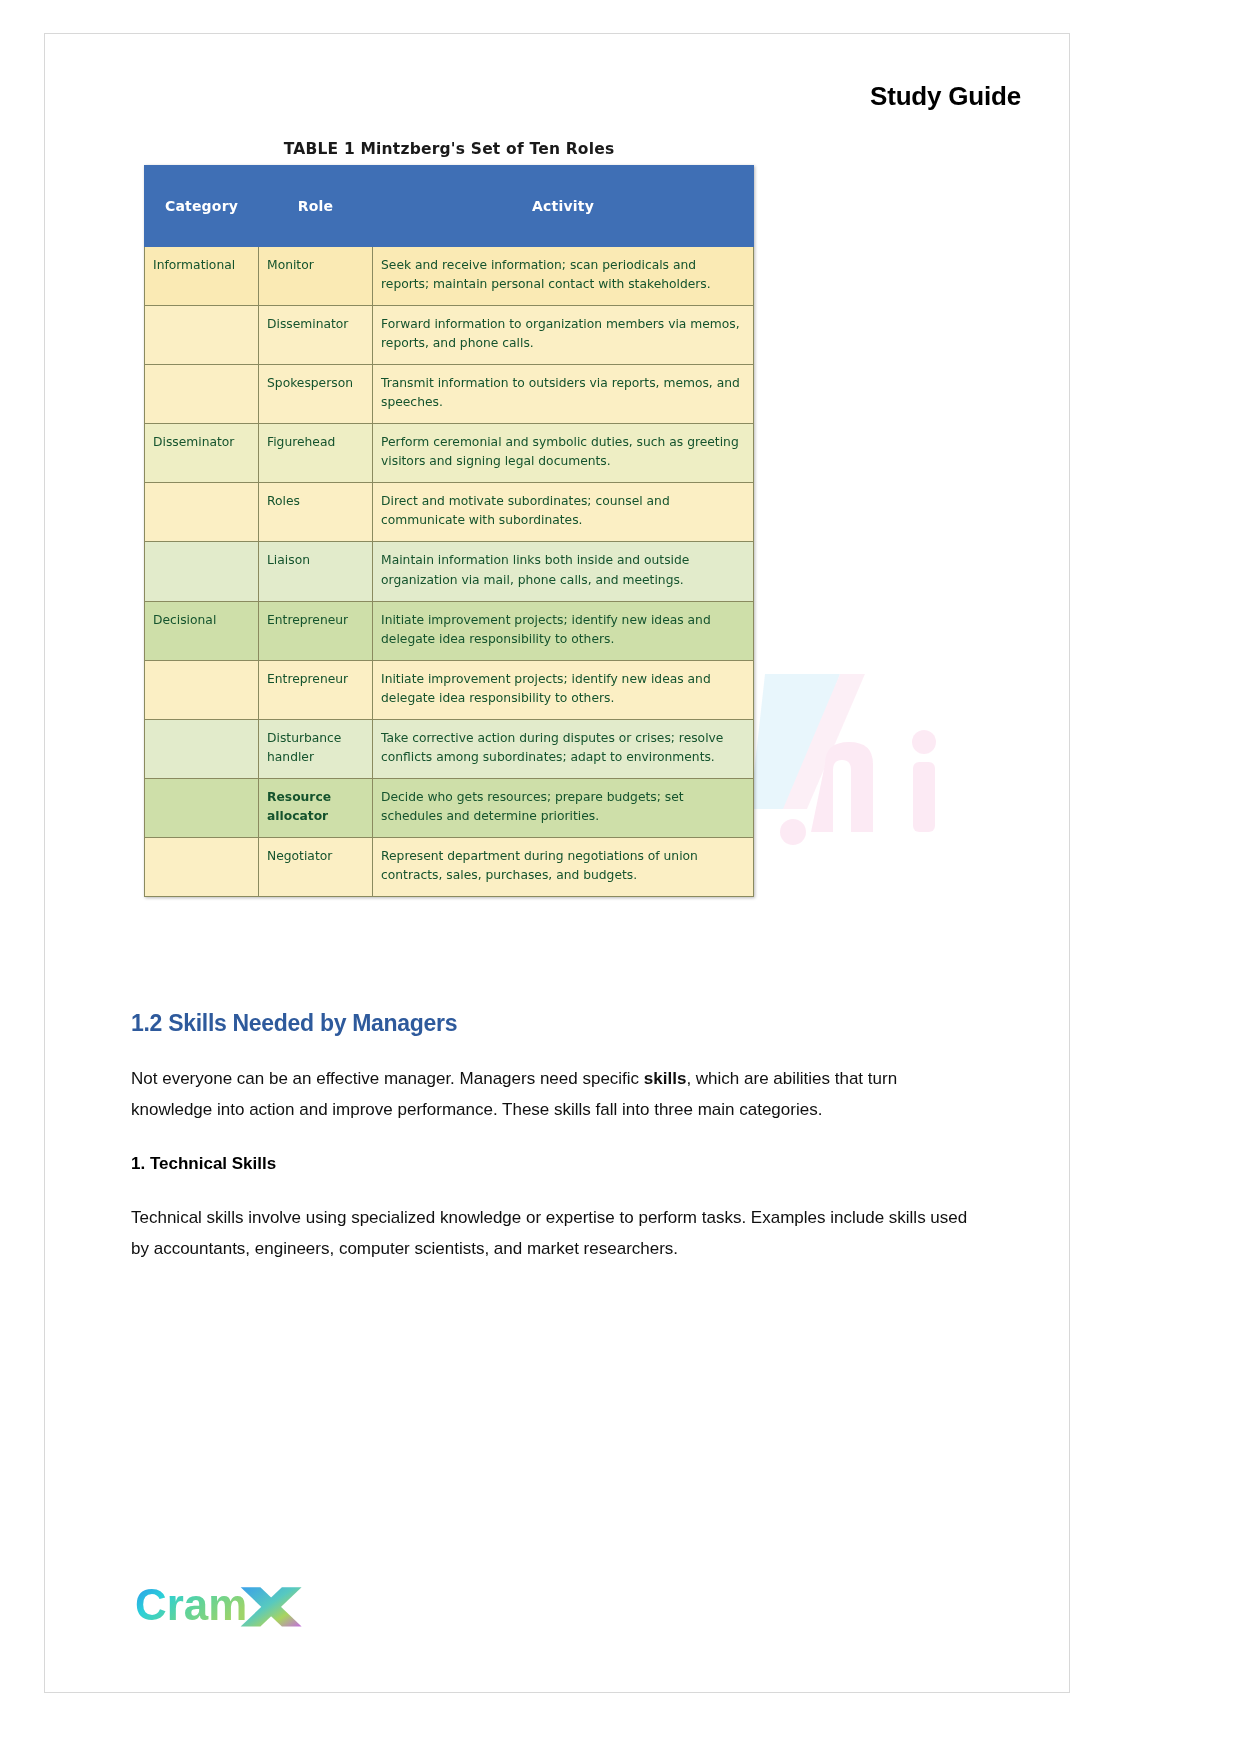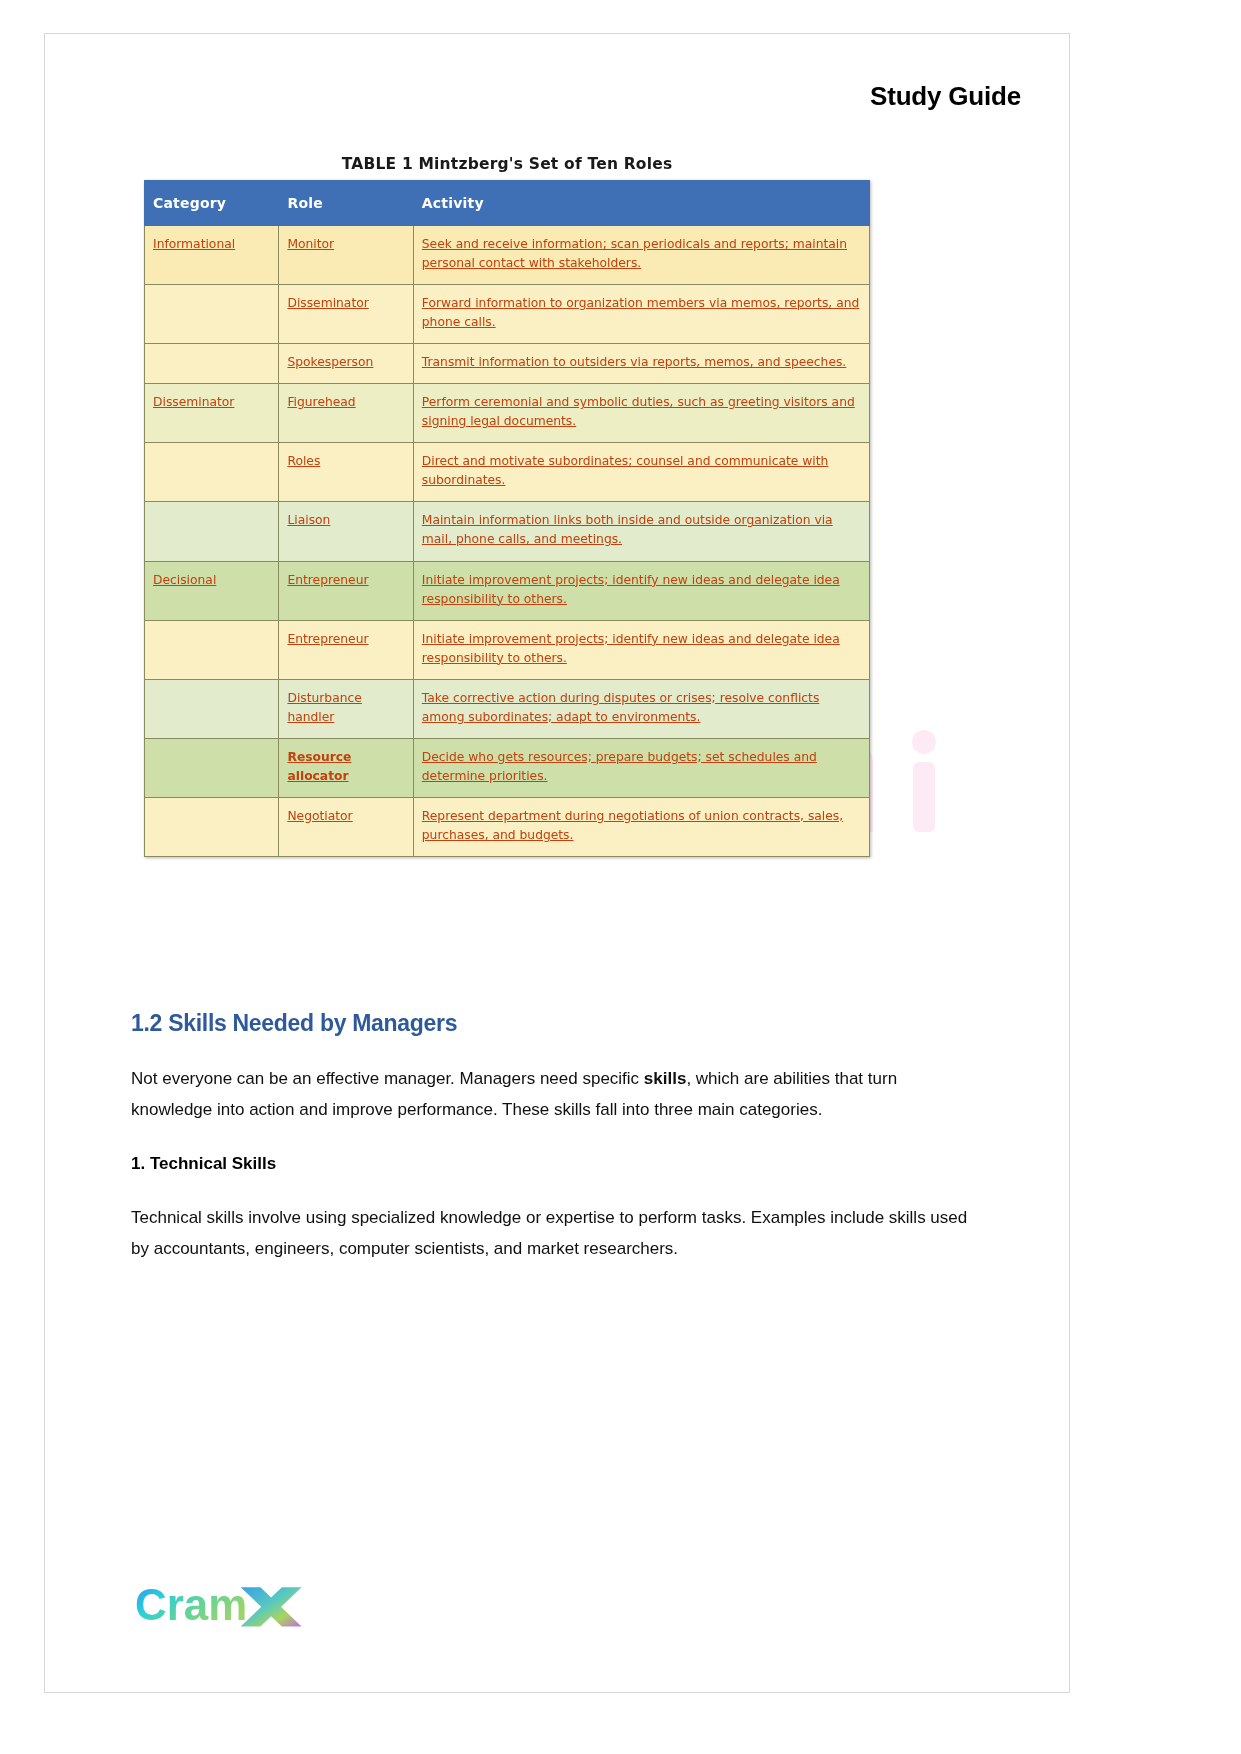--- a/index.html
+++ b/index.html
@@ -49,22 +49,22 @@
     width: 240px;
     height: 230px;
     pointer-events: none;
     opacity: 0.55;
   }
 
   
   .figure {
     position: absolute;
     left: 99px;
-    top: 121px;
-    width: 726px;
+    top: 106px;
+    width: 610px;
   }
   .figure-caption {
     text-align: center;
     font-size: 15.5px;
     font-weight: bold;
     color: #1a1a1a;
     margin-bottom: 7px;
     font-family: "DejaVu Sans", sans-serif;
     letter-spacing: 0.2px;
   }
@@ -73,33 +73,32 @@
     border-collapse: collapse;
     table-layout: fixed;
     box-shadow: 1px 1px 3px rgba(0,0,0,0.28);
     font-family: "DejaVu Sans", sans-serif;
   }
   .roles-table th {
     background: #3f6fb5;
     color: #ffffff;
     font-size: 14px;
     font-weight: bold;
-    padding: 14px 8px;
-    text-align: left;
+    padding: 32px 8px;
+    text-align: center;
     border: 1px solid #3f6fb5;
     letter-spacing: 0.2px;
   }
   .roles-table td {
     font-size: 12.3px;
-    color: #c2410c;
+    color: #14532d;
     padding: 9px 8px 11px 8px;
     vertical-align: top;
     border: 1px solid #8a8a5f;
     line-height: 1.55;
-    text-decoration: underline;
   }
   .col-cat { width: 17.5%; }
   .col-role { width: 17.5%; }
   .col-act  { width: 65%; }
 
   
   .tint-y  { background: #faeab4; }
   .tint-y2 { background: #fbefc4; }
   .tint-g  { background: #e2ebcb; }
   .tint-g2 { background: #cedfa9; }

